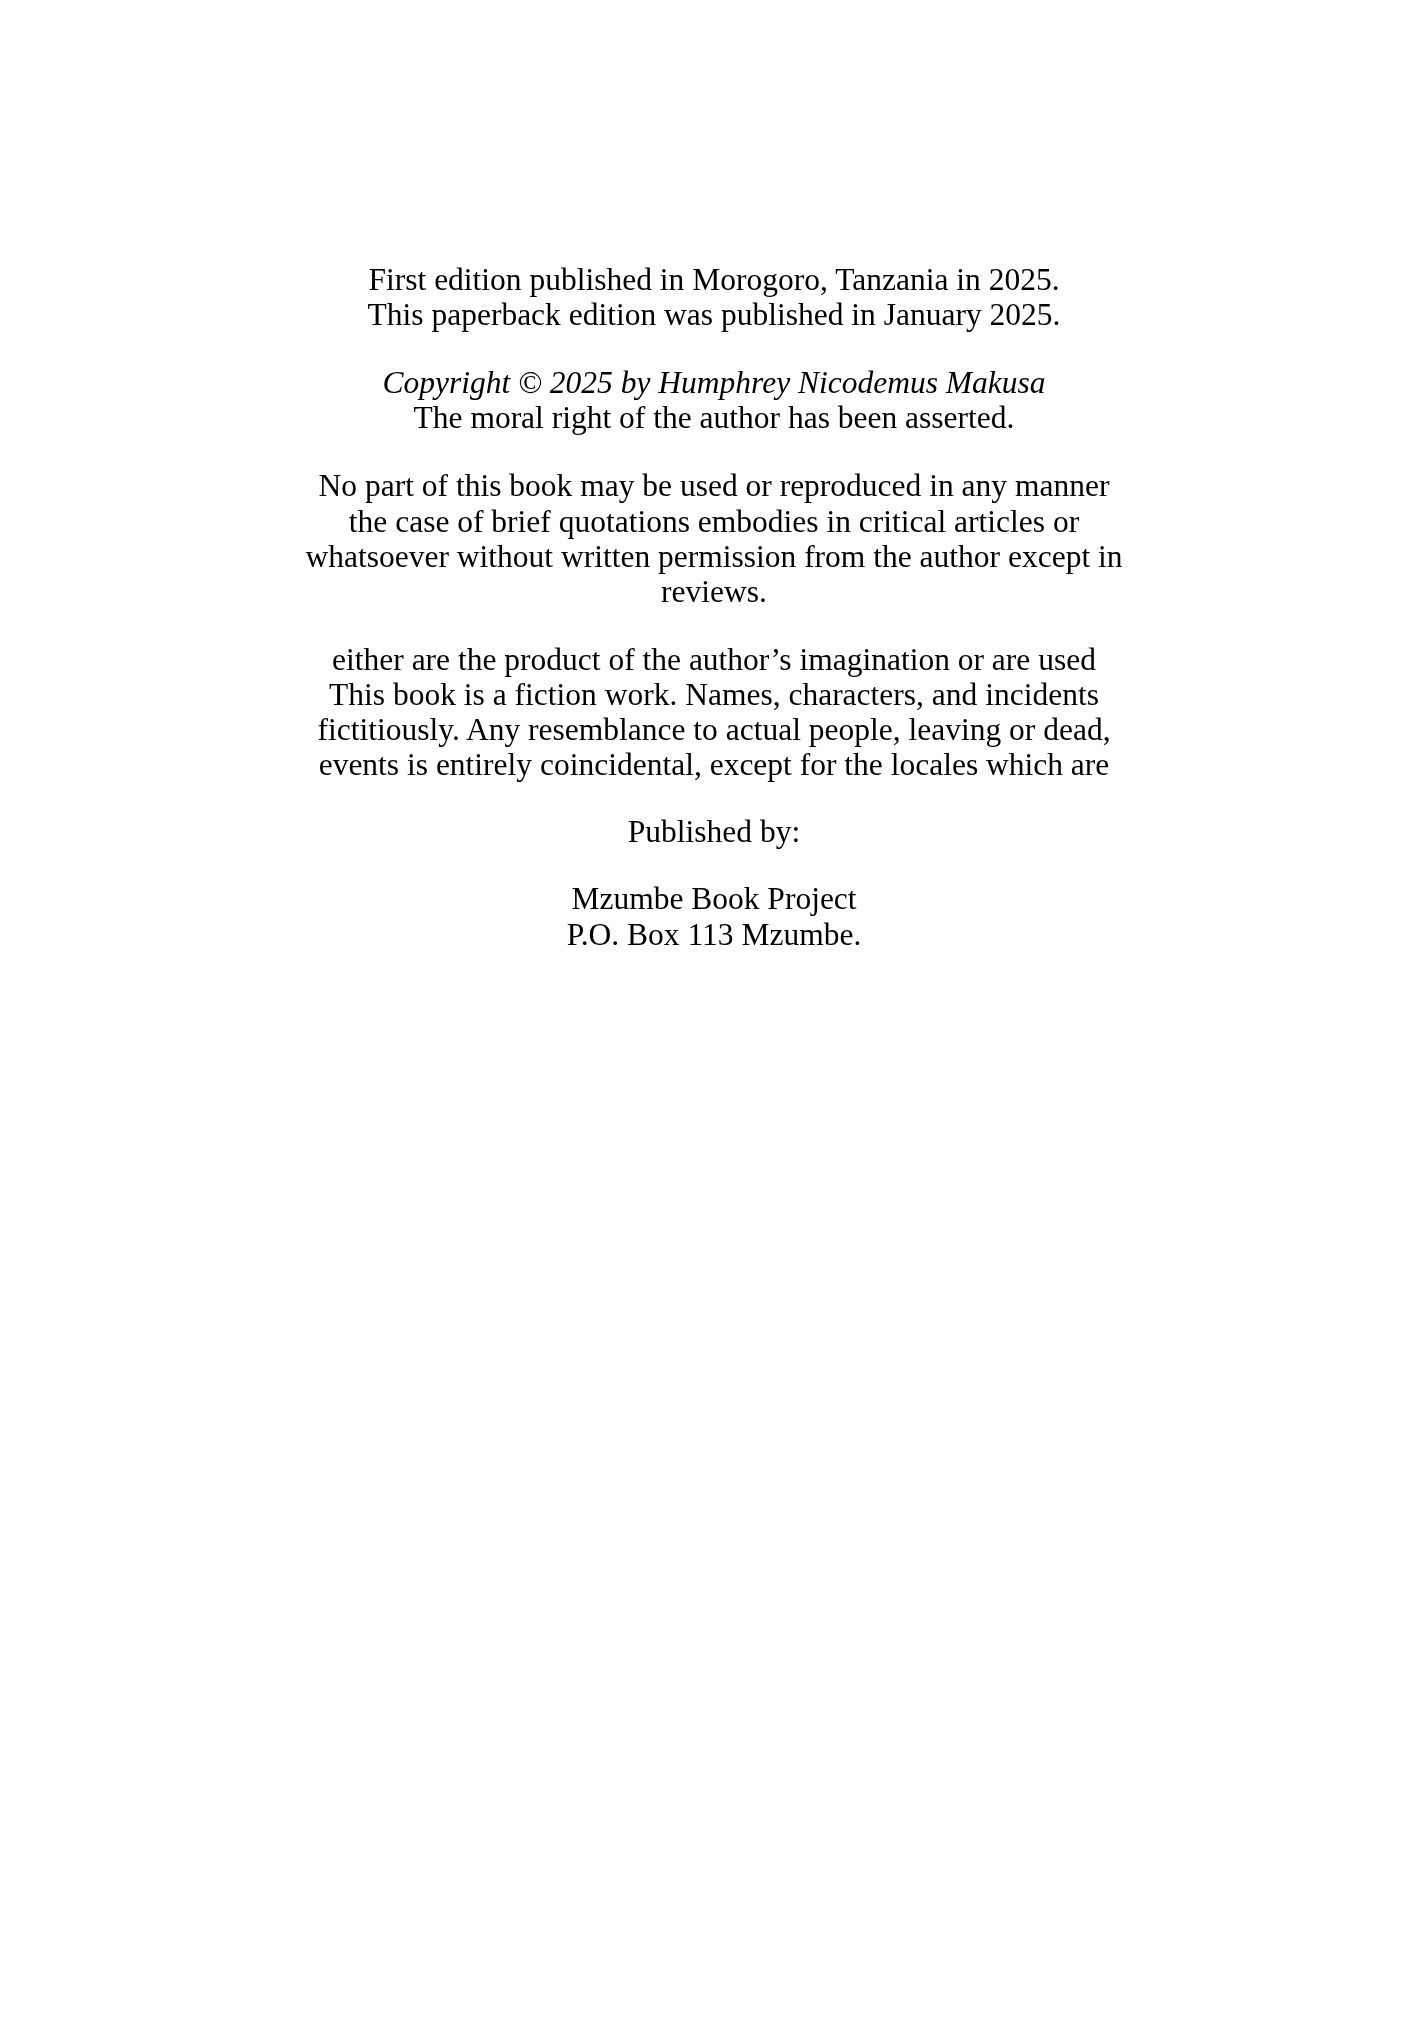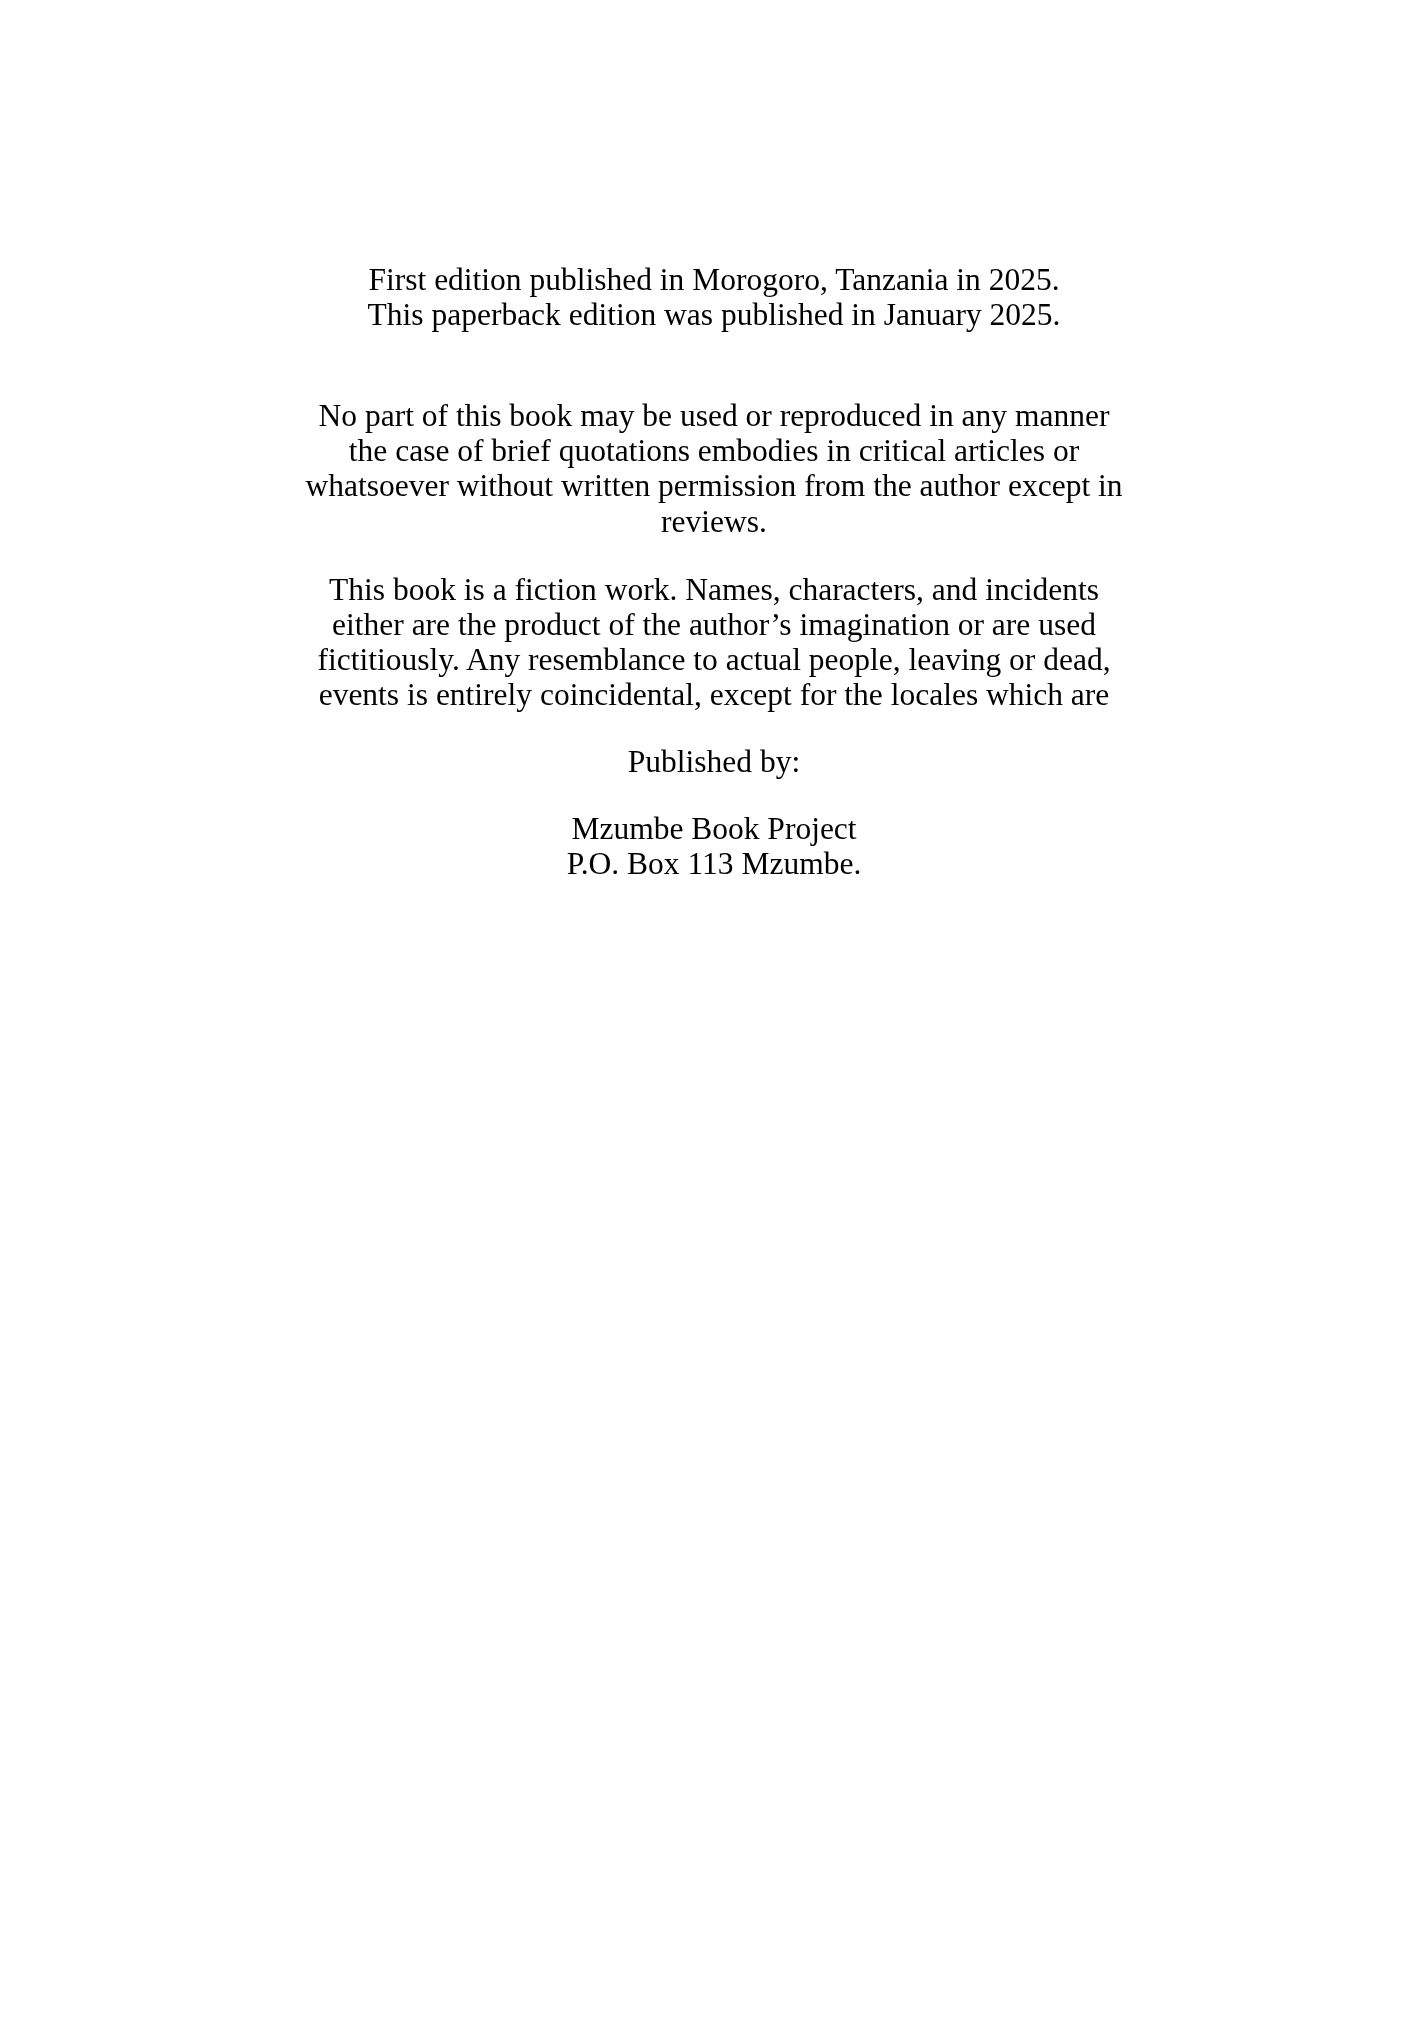--- a/index.html
+++ b/index.html
@@ -71,35 +71,39 @@
 
   <div class="content">
 
     <div class="block para">
       <span class="line">First edition published in Morogoro, Tanzania in 2025.</span>
       <span class="line">This paperback edition was published in January 2025.</span>
     </div>
 
     <div class="gap-pub"></div>
 
+    <div class="block para">
+      <span class="line italic">Copyright © 2025 by Humphrey Nicodemus Makusa</span>
+      <span class="line">The moral right of the author has been asserted.</span>
+    </div>
 
     <div class="gap-copy"></div>
 
     <div class="block para">
       <span class="line">No part of this book may be used or reproduced in any manner</span>
       <span class="line">the case of brief quotations embodies in critical articles or</span>
       <span class="line">whatsoever without written permission from the author except in</span>
       <span class="line">reviews.</span>
     </div>
 
     <div class="gap-norepro"></div>
 
     <div class="block para">
+      <span class="line">either are the product of the author’s imagination or are used</span>
       <span class="line">This book is a fiction work. Names, characters, and incidents</span>
-      <span class="line">either are the product of the author’s imagination or are used</span>
       <span class="line">fictitiously. Any resemblance to actual people, leaving or dead,</span>
       <span class="line">events is entirely coincidental, except for the locales which are</span>
     </div>
 
     <div class="gap-fiction"></div>
 
     <div class="block para">
       <span class="line">Published by:</span>
     </div>
 

